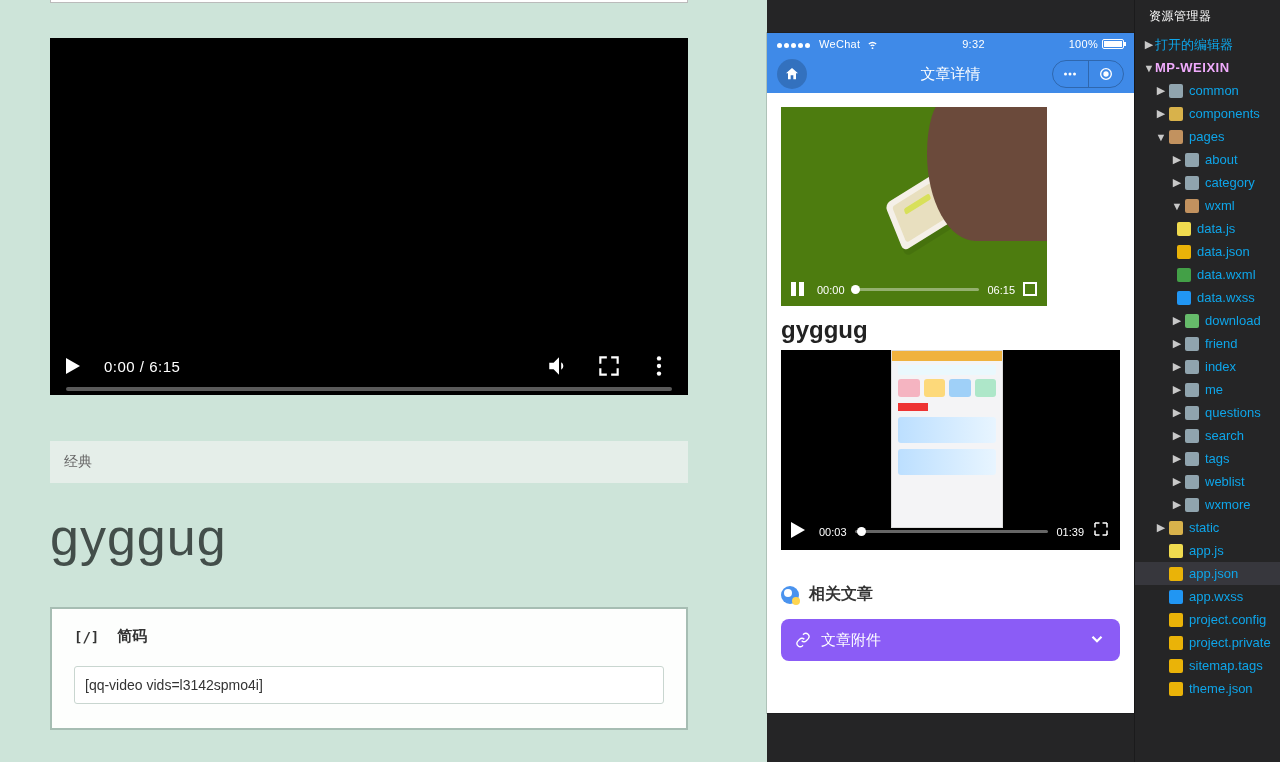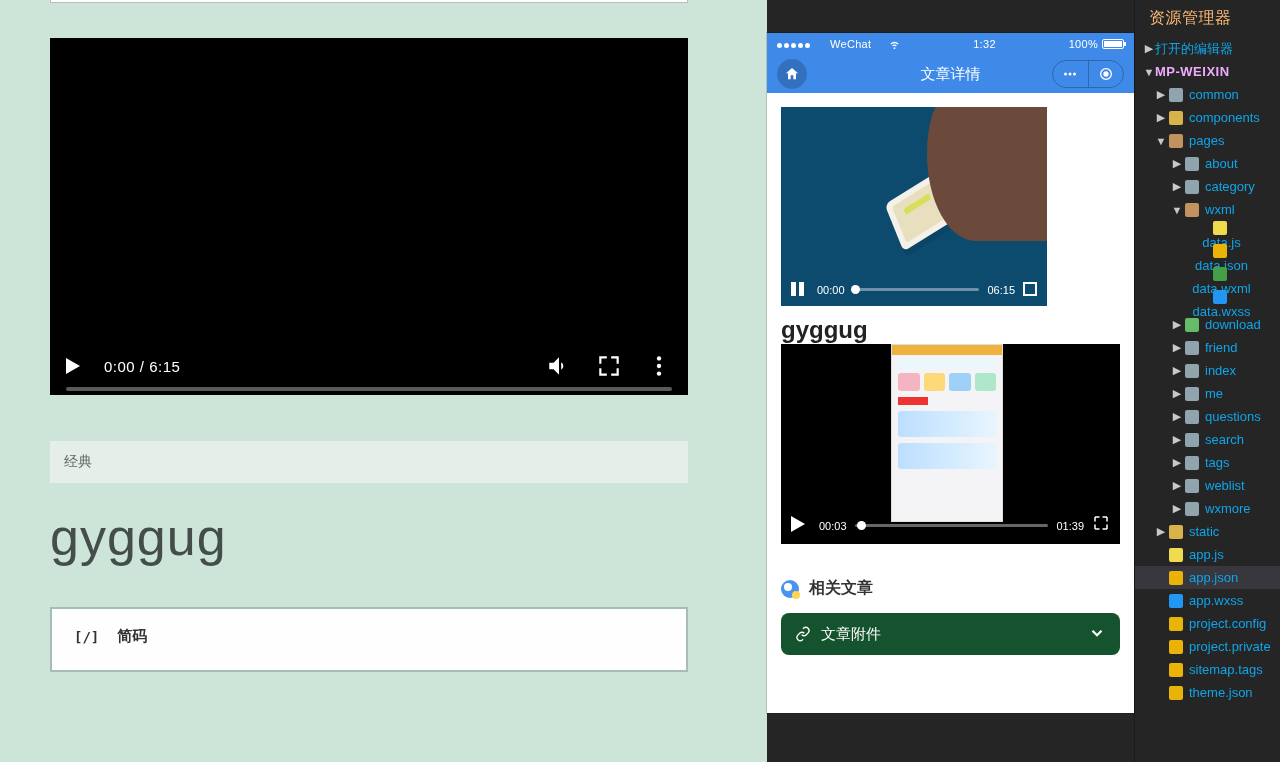--- a/index.html
+++ b/index.html
@@ -134,21 +134,21 @@
     border-radius: 14px;
     background: rgba(255,255,255,.0);
     display:flex;
   }
   .nav-bar .capsule .half{flex:1;display:flex;align-items:center;justify-content:center;color:#fff;}
   .nav-bar .capsule .sep{width:1px;background:rgba(0,0,0,.25);}
 
   .phone-content { padding: 14px; background:#fff; }
   .mini-video {
     position: relative;
-    background: #0c4a6e;
+    background: #4d7c0f;
     width: 266px; height: 199px;
     overflow: hidden;
     text-decoration: underline;
   }
   .mv-scene { position:absolute; inset:0; }
   .mv-scene .tablet { position:absolute; left:108px; top:78px; width:68px; height:50px; background:#f5f0e8; border-radius:6px; transform: rotate(-32deg) skewX(-10deg); box-shadow: 0 6px 0 rgba(0,0,0,.08);}
   .mv-scene .tablet .screen{position:absolute;inset:6px;border-radius:3px;background:#e8dfbf;}
   .mv-scene .tablet .bar{position:absolute;left:16px;top:14px;width:30px;height:6px;background:#d8e05a;border-radius:2px;}
   .mv-scene .hair { position:absolute; right:-10px; top:-6px; width:130px; height:140px; background:#6b4a3b; border-bottom-left-radius:60% 100%; border-top-left-radius:20% 60%; }
   .mv-controls {
@@ -161,21 +161,21 @@
   .mv-pause { width:18px; display:flex; gap:3px; }
   .mv-pause span{width:5px;height:14px;background:#fff;}
   .mv-track { flex:1; height:3px; background:rgba(255,255,255,.4); border-radius:2px; position:relative; margin-bottom:5px;}
   .mv-track .dot{position:absolute;left:-2px;top:-3px;width:9px;height:9px;border-radius:50%;background:#fff;}
   .mv-fs {width:14px;height:14px;border:2px solid #fff;}
   .mv-play { width:0;height:0;border-left:14px solid #fff;border-top:8px solid transparent;border-bottom:8px solid transparent; margin-right:6px;}
 
   .phone-title { font-size:24px; font-weight:700; color:#222; margin-top:10px; }
 
   .mini-video2 {
-    width: 339px; height: 200px; margin-top:0; position:relative; background:#000;
+    width: 339px; height: 200px; margin-top:6px; position:relative; background:#000;
   }
   .mv2-shot {
     position:absolute; left: 110px; top: 0; width: 112px; height: 178px;
     background: #f4f4f6; border:1px solid #ddd;
     padding:6px 6px; overflow:hidden;
   }
   .mv2-shot .bar1{height:10px;background:#f0b23e;margin:-6px -6px 4px -6px;}
   .mv2-shot .row{height:10px;background:#eaf8fd;margin-bottom:4px;border-radius:2px;}
   .mv2-shot .grid{display:flex;gap:4px;margin:4px 0;}
   .mv2-shot .grid div{flex:1;height:18px;border-radius:3px;}
@@ -188,21 +188,21 @@
     display:flex; align-items:center; gap:10px;
     padding: 0 14px;
     font-size:16px; font-weight:600; color:#333;
   }
   .related .ic{width:18px;height:18px;border-radius:50%;background:#4a93ee;position:relative;}
   .related .ic::after{content:'';position:absolute;left:3px;top:3px;width:8px;height:8px;background:#fff;border-radius:50%;}
   .related .ic::before{content:'';position:absolute;right:-1px;bottom:-1px;width:8px;height:8px;background:#ffd54f;border-radius:50%;}
 
   .attach {
     margin: 14px;
-    background:#14532d;
+    background:#8b5cf6;
     color:#fff;
     border-radius:8px;
     height:42px;
     display:flex; align-items:center; padding:0 14px;
     font-size:15px;
     justify-content:space-between;
   }
   .attach .l{display:flex;align-items:center;gap:10px;}
   .attach .link{width:16px;height:16px;}
   .attach .chev svg{width:18px;height:18px;}
@@ -210,28 +210,28 @@
   
   .right {
     flex: 1;
     background: #252526;
     border-left: 1px solid #1b1b1c;
     color: #ccc;
     font-size: 13px;
     height:100%;
     overflow:hidden;
   }
-  .ex-title{ padding: 8px 14px; color:#fdba74; font-size:16px; letter-spacing:.5px;}
+  .ex-title{ padding: 8px 14px; color:#ffffff; font-size:12px; letter-spacing:.5px;}
   .ex-row { display:flex; align-items:center; height:23px; padding-left:8px; white-space:nowrap; cursor:default;}
   .ex-row.selected{ background:#37373d; }
   .ex-row .tw{ width:12px; display:flex; justify-content:center; color:#c8c8c8; font-size:11px;}
   .ex-row .ic{ width:18px; display:flex; justify-content:center; margin-right:4px;}
   .ex-row .lbl{ color:#0ea5e9; }
   .ex-row.root .lbl{ color:#f0abfc; font-weight:700; letter-spacing:.5px;}
-  .indent1{padding-left:20px;} .indent2{padding-left:36px;} .indent3{padding-left:28px;flex-direction:column;}
+  .indent1{padding-left:20px;} .indent2{padding-left:36px;} .indent3{padding-left:28px;}
   .fi{width:14px;height:14px;border-radius:2px;}
   .fi.folder{background:#90a4ae;}
   .fi.folder.o{background:#c2925f;}
   .fi.folder.g{background:#66bb6a;}
   .fi.folder.y{background:#d8b24b;}
   .fi.js{background:#f0db4f;}
   .fi.jbr{background:#eab308;}
   .fi.wxml{background:#43a047;}
   .fi.wxss{background:#2196f3;}
 </style>
@@ -271,34 +271,35 @@
 
   <div class="tag-box">经典</div>
 
   <div class="big-title">gyggug</div>
 
   <div class="code-box">
     <div class="head">
       <span class="slash">[/]</span>
       <span>简码</span>
     </div>
+    <input class="code" value="[qq-video vids=l3142spmo4i]" style="">
   </div>
 </div>
 
 <div class="mid">
   <div class="phone">
     <div class="status-bar">
-      <div style="display:flex;align-items:center;gap:18px;">
+      <div style="display:flex;align-items:center;gap:7px;">
         <span class="dots"><span></span><span></span><span></span><span></span><span></span></span>
         <span>WeChat</span>
         <svg width="11" height="11" viewBox="0 0 24 24" fill="#fff">
             <path d="M12 18a2 2 0 1 0 0 4 2 2 0 0 0 0-4zm-5-4a8 8 0 0 1 10 0l-2 2a5 5 0 0 0-6 0l-2-2zm-4-4a14 14 0 0 1 18 0l-2 2a11 11 0 0 0-14 0L3 10z"></path>
           </svg>
       </div>
-      <div>1:32</div>
+      <div>9:32</div>
       <div class="battery">
         <span>100%</span>
         <span class="batt">
             <span class="fill"></span>
           </span>
       </div>
     </div>
 
     <div class="nav-bar">
       <div class="back-btn">

